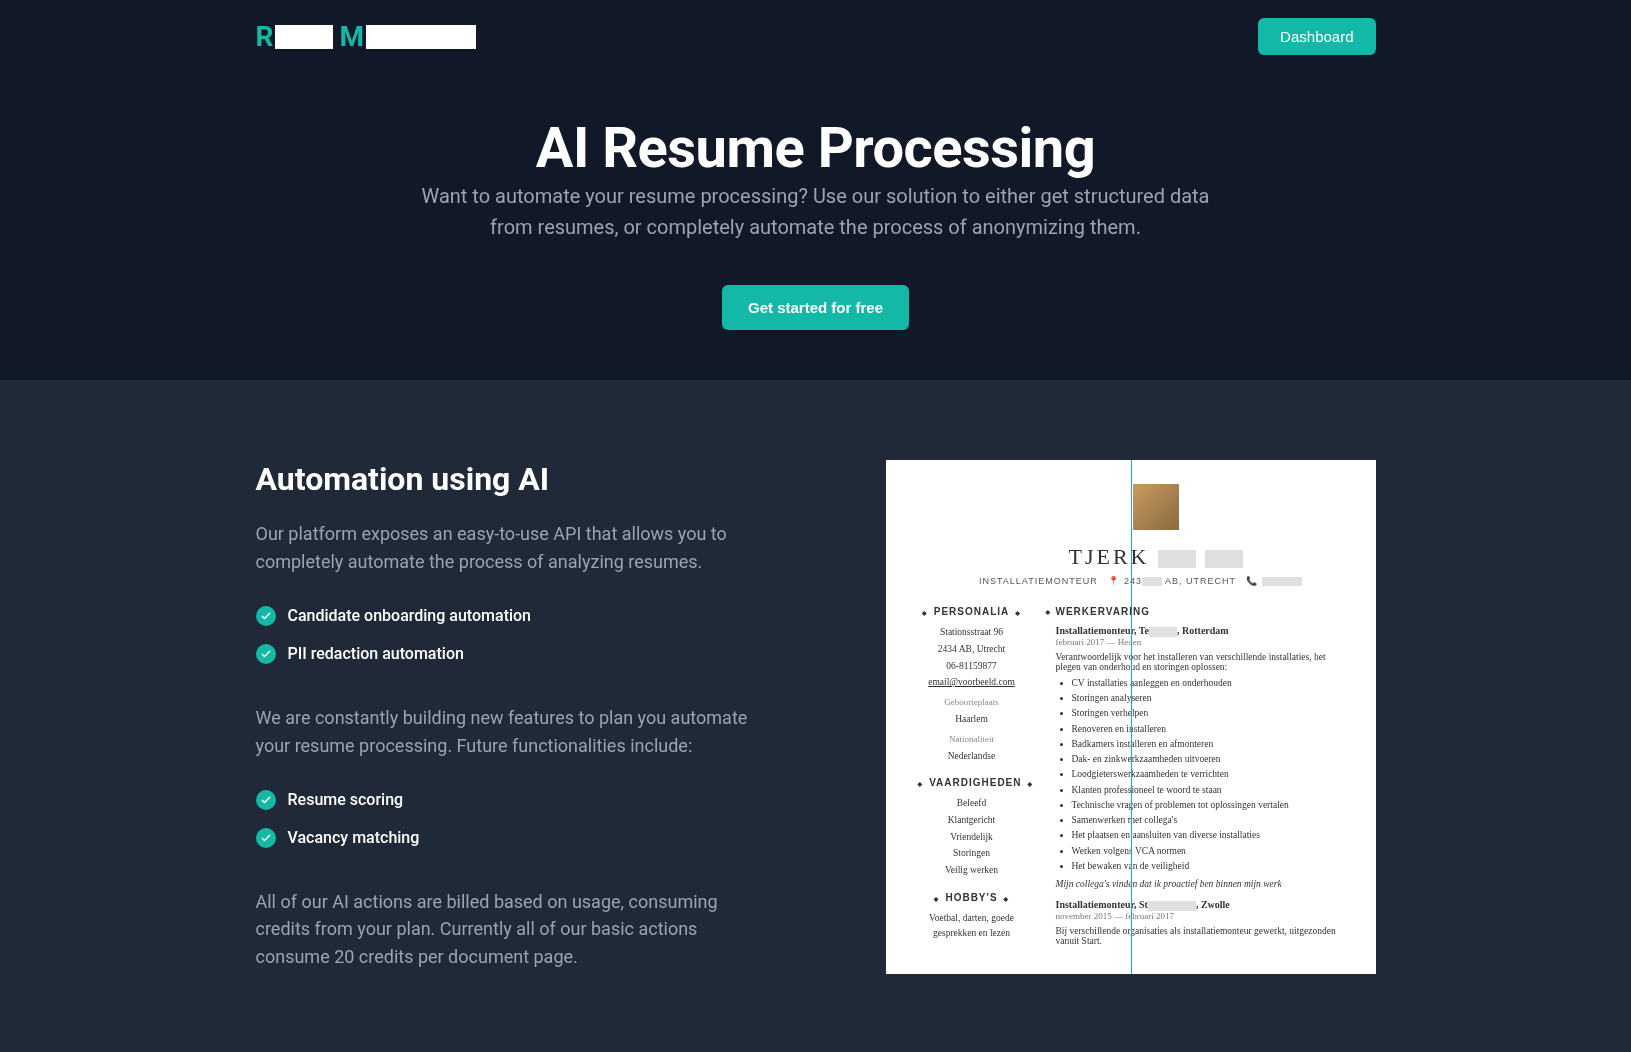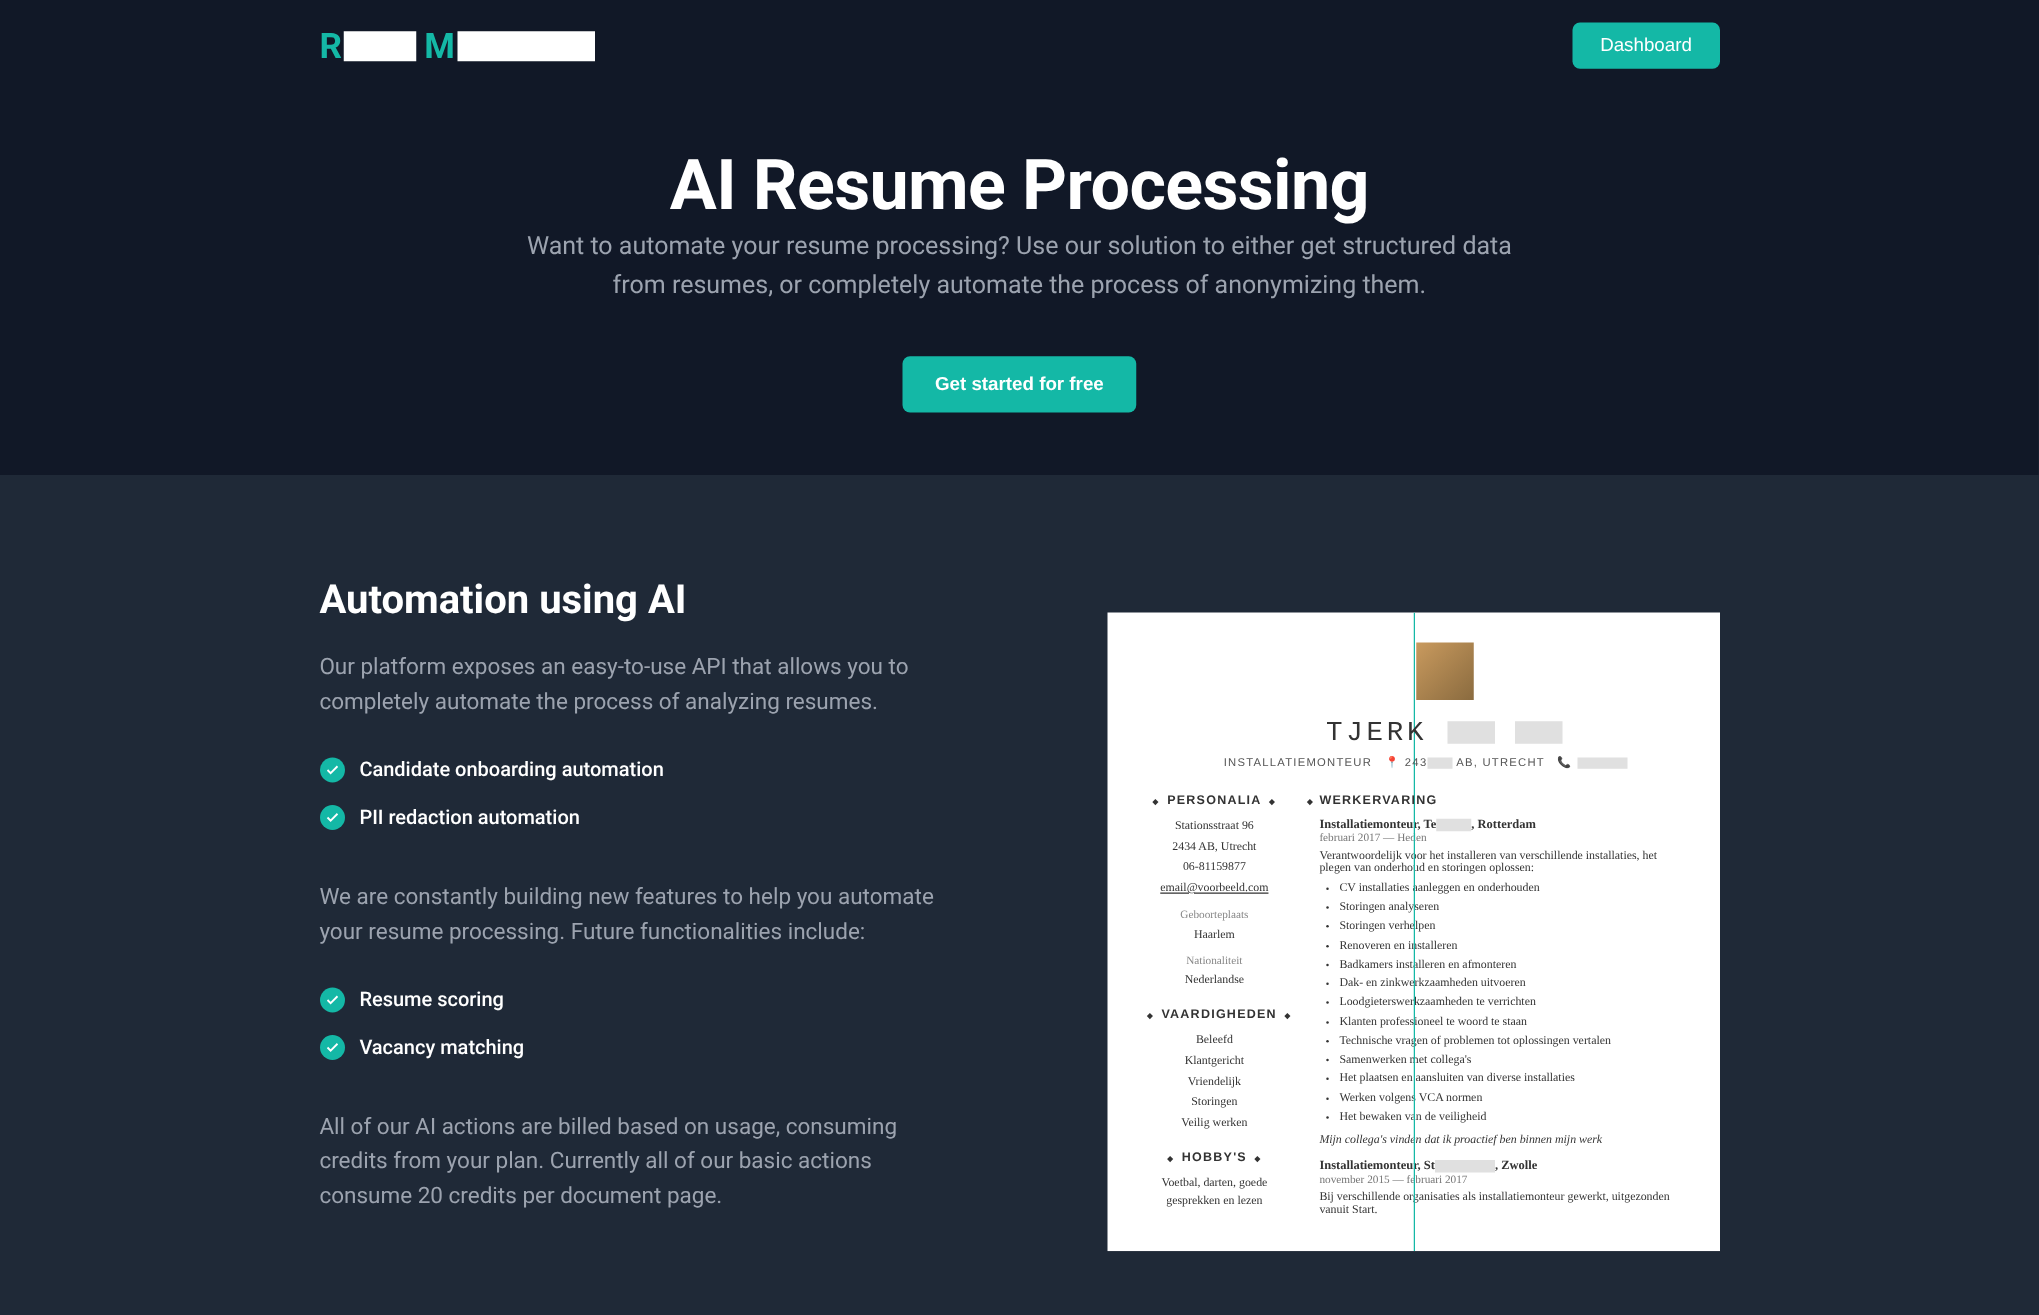--- a/index.html
+++ b/index.html
@@ -10,34 +10,34 @@
 .logo { display:flex; align-items:center; gap:2px; }
 .logo-r { color:#14b8a6; font-weight:700; font-size:28px; }
 .logo-m { color:#14b8a6; font-weight:700; font-size:28px; margin-left:4px; }
 .logo-bar { background:#fff; height:24px; display:inline-block; }
 .dashboard-btn { background:#14b8a6; color:#fff; border:none; padding:10px 22px; border-radius:6px; font-size:15px; font-weight:500; cursor:pointer; }
 .hero-content { text-align:center; max-width:820px; margin:0 auto; }
 .hero-title { font-size:56px; font-weight:700; letter-spacing:-0.5px; }
 .hero-sub { font-size:20px; color:#9ca3af; line-height:1.55; margin-bottom:42px; }
 .cta-btn { background:#14b8a6; color:#fff; border:none; padding:14px 26px; border-radius:6px; font-size:15px; font-weight:600; cursor:pointer; }
 .section { padding:80px 0 0; }
-.two-col { display:flex; gap:40px; align-items:flex-end; }
+.two-col { display:flex; gap:40px; align-items:flex-start; }
 .left-col { flex:1; max-width:520px; }
 .right-col { flex:1; display:flex; justify-content:flex-end; }
 .sec-title { font-size:32px; font-weight:700; margin-bottom:22px; }
 .sec-para { font-size:18px; color:#9ca3af; line-height:1.55; margin-bottom:30px; }
 .feature-list { list-style:none; margin-bottom:40px; }
 .feature-list li { display:flex; align-items:center; gap:12px; margin-bottom:18px; font-size:16px; font-weight:500; }
 .check-icon { width:20px; height:20px; background:#14b8a6; border-radius:50%; display:flex; align-items:center; justify-content:center; flex-shrink:0; }
 .check-icon svg { width:12px; height:12px; fill:none; stroke:#fff; stroke-width:3; }
 
 .resume { background:#fff; color:#333; width:490px; position:relative; font-family:Georgia,serif; font-size:10.5px; padding:24px 26px; overflow:hidden; }
 .resume-divider { position:absolute; left:50%; top:0; bottom:0; width:1px; background:#14b8a6; }
 .resume-photo { width:46px; height:46px; background:linear-gradient(135deg,#c99a5e,#8a6b3f); margin:0 auto 14px; position:relative; left:25px;}
-.resume-name { text-align:center; font-size:22px; font-weight:400; letter-spacing:3px; margin-bottom:6px; position:relative; left:25px; font-family:Liberation Mono, monospace;}
+.resume-name { text-align:center; font-size:22px; font-weight:400; letter-spacing:3px; margin-bottom:6px; position:relative; left:25px; font-family:Liberation Serif, serif;}
 .name-redact { display:inline-block; background:#e0e0e0; width:38px; height:18px; vertical-align:middle; }
 .resume-meta { text-align:center; font-size:9px; color:#555; margin-bottom:6px; position:relative; left:10px; font-family:Arial,sans-serif; letter-spacing:1px;}
 .meta-redact { display:inline-block; background:#e0e0e0; width:20px; height:9px; vertical-align:middle; }
 .resume-cols { display:flex; gap:24px; }
 .rc-left { width:120px; text-align:center; }
 .rc-right { flex:1; text-align:left; }
 .rs-head { font-size:10px; font-weight:700; letter-spacing:1px; margin:14px 0 8px; font-family:Arial,sans-serif; text-align:left; position:relative; }
 .rc-left .rs-head { text-align:center; }
 .rs-head::before, .rs-head::after { content:'◆'; font-size:6px; margin:0 6px; color:#333; }
 .rc-right .rs-head::before { position:absolute; left:-16px; top:2px;}
@@ -93,21 +93,21 @@
             </li>
             <li>
               <span class="check-icon">
                 <svg viewBox="0 0 24 24">
                   <polyline points="20 6 9 17 4 12"></polyline>
                 </svg>
               </span>
               <span>PII redaction automation</span>
             </li>
           </ul>
-        <p class="sec-para">We are constantly building new features to help you automate your resume processing. Future functionalities include:</p>
+        <p class="sec-para">We are constantly building new features to plan you automate your resume processing. Future functionalities include:</p>
         <ul class="feature-list" id="list-future">
             <li>
               <span class="check-icon">
                 <svg viewBox="0 0 24 24">
                   <polyline points="20 6 9 17 4 12"></polyline>
                 </svg>
               </span>
               <span>Resume scoring</span>
             </li>
             <li>

